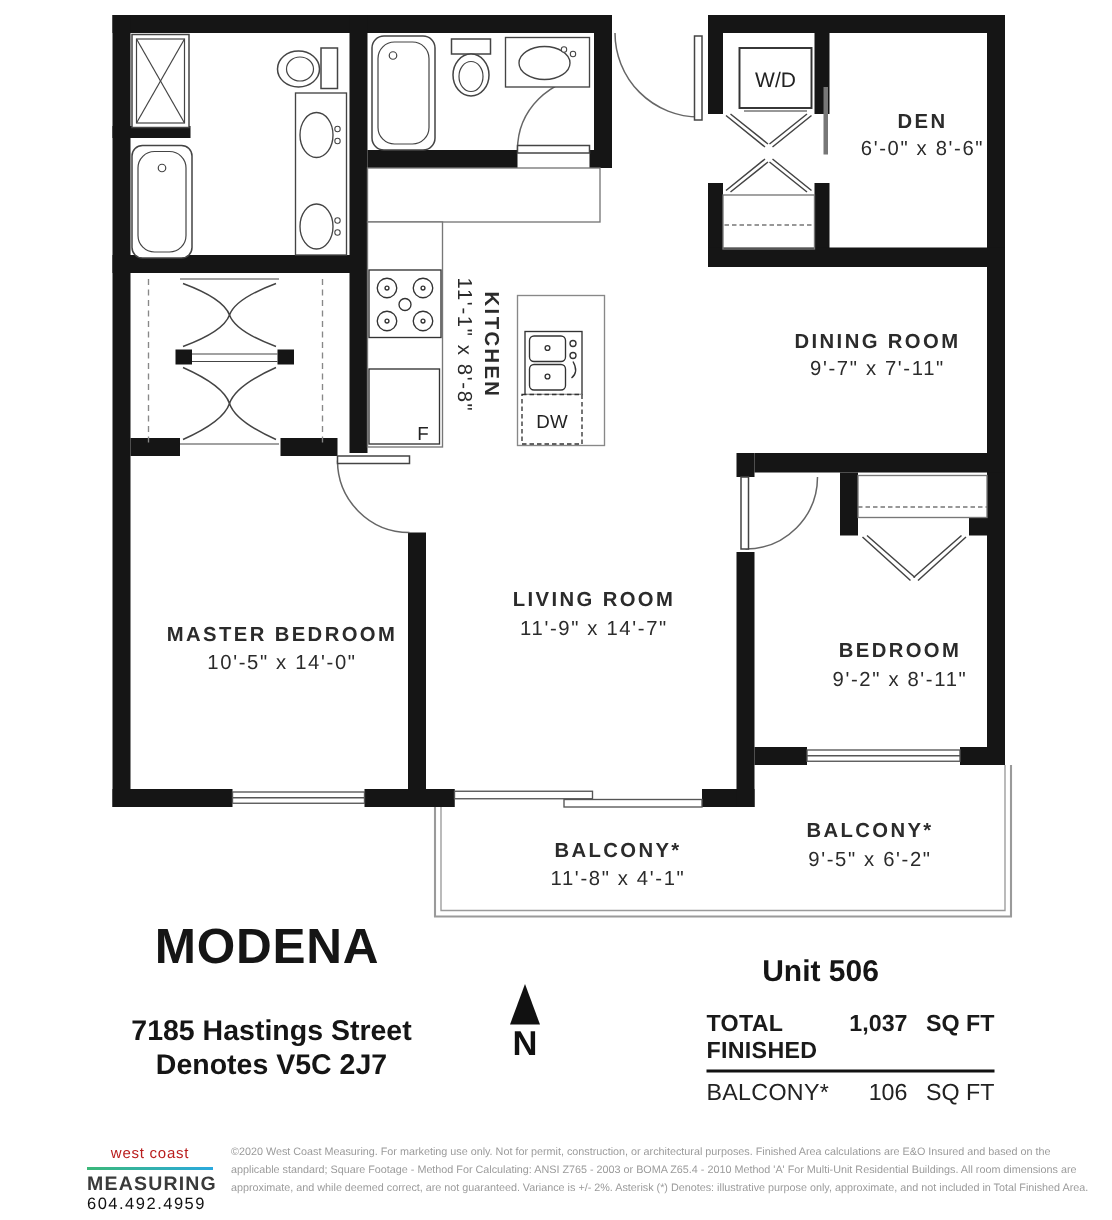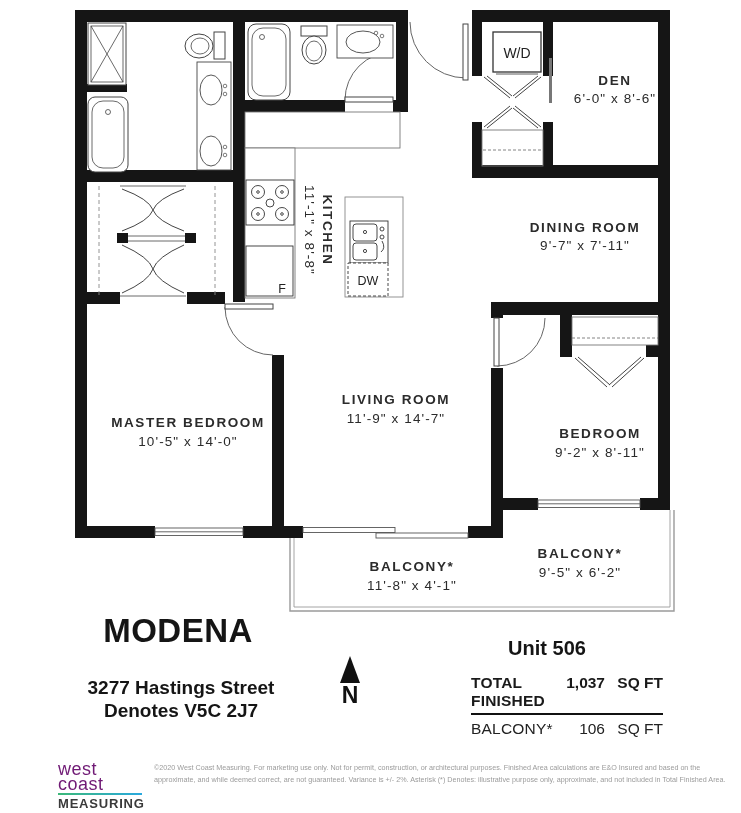--- a/index.html
+++ b/index.html
@@ -24,21 +24,21 @@
   .unit-label{text-align:center;font-size:20px;font-weight:700;margin-bottom:12px;color:#151515;}
   .arow{display:flex;align-items:baseline;padding:2px 0 3px 0;margin-left:40px;}
   .arow .lbl{flex:1;font-size:15.5px;letter-spacing:.2px;}
   .arow .val{width:52px;text-align:right;font-size:15.5px;}
   .arow .unit{width:58px;text-align:right;font-size:15.5px;}
   .arow.total{font-weight:700;border-bottom:2px solid #111;}
   .arow.sub{font-weight:400;color:#222;padding-top:5px;}
 
   .footer{position:absolute;left:58px;top:762px;right:8px;display:flex;align-items:flex-start;}
   .logo{width:84px;flex:none;}
-  .logo-top{font-size:18px;color:#701a75;letter-spacing:.5px;line-height:15px;}
+  .logo-top{font-size:10px;color:#b91c1c;letter-spacing:.5px;line-height:15px;text-align:center;}
   .logo-rule{height:2px;margin:1px 0 1px 0;background:linear-gradient(90deg,#3bb878,#2aa9df);}
   .logo-mid{font-size:13px;font-weight:700;color:#3a3a3a;letter-spacing:.8px;line-height:15px;}
   .logo-phone{font-size:11px;font-weight:400;color:#111;letter-spacing:1px;line-height:14px;}
   .disclaimer{margin-left:12px;font-size:7.2px;color:#9b9b9b;line-height:12px;white-space:nowrap;}
 </style>
 </head>
 <body>
 
 <div class="page">
 
@@ -278,21 +278,21 @@
     <g>
       <text class="room-name" x="580" y="558" text-anchor="middle">BALCONY*</text>
       <text class="room-dims" x="580" y="577" text-anchor="middle">9'-5" x 6'-2"</text>
     </g>
   </svg>
 
   <div class="title-block">
     <div class="building-name">MODENA</div>
   </div>
   <div class="address">
-    <div>3277 Hastings Street</div>
+    <div>7185 Hastings Street</div>
     <div>Denotes V5C 2J7</div>
   </div>
 
   <div class="compass">
     <div class="compass-tri"></div>
     <div class="compass-n">N</div>
   </div>
 
   <div class="areas">
     <div class="unit-label">Unit 506</div>
@@ -310,17 +310,18 @@
 
   <div class="footer">
     <div class="logo">
       <div class="logo-top">west coast</div>
       <div class="logo-rule"></div>
       <div class="logo-mid">MEASURING</div>
       <div class="logo-phone">604.492.4959</div>
     </div>
     <div class="disclaimer">
       <div>©2020 West Coast Measuring. For marketing use only. Not for permit, construction, or architectural purposes. Finished Area calculations are E&amp;O Insured and based on the</div>
+      <div>applicable standard; Square Footage - Method For Calculating: ANSI Z765 - 2003 or BOMA Z65.4 - 2010  Method 'A' For Multi-Unit Residential Buildings. All room dimensions are</div>
       <div>approximate, and while deemed correct, are not guaranteed. Variance is +/- 2%. Asterisk (*) Denotes: illustrative purpose only, approximate, and not included in Total Finished Area.</div>
     </div>
   </div>
 
 </div>
 
 </body></html>

